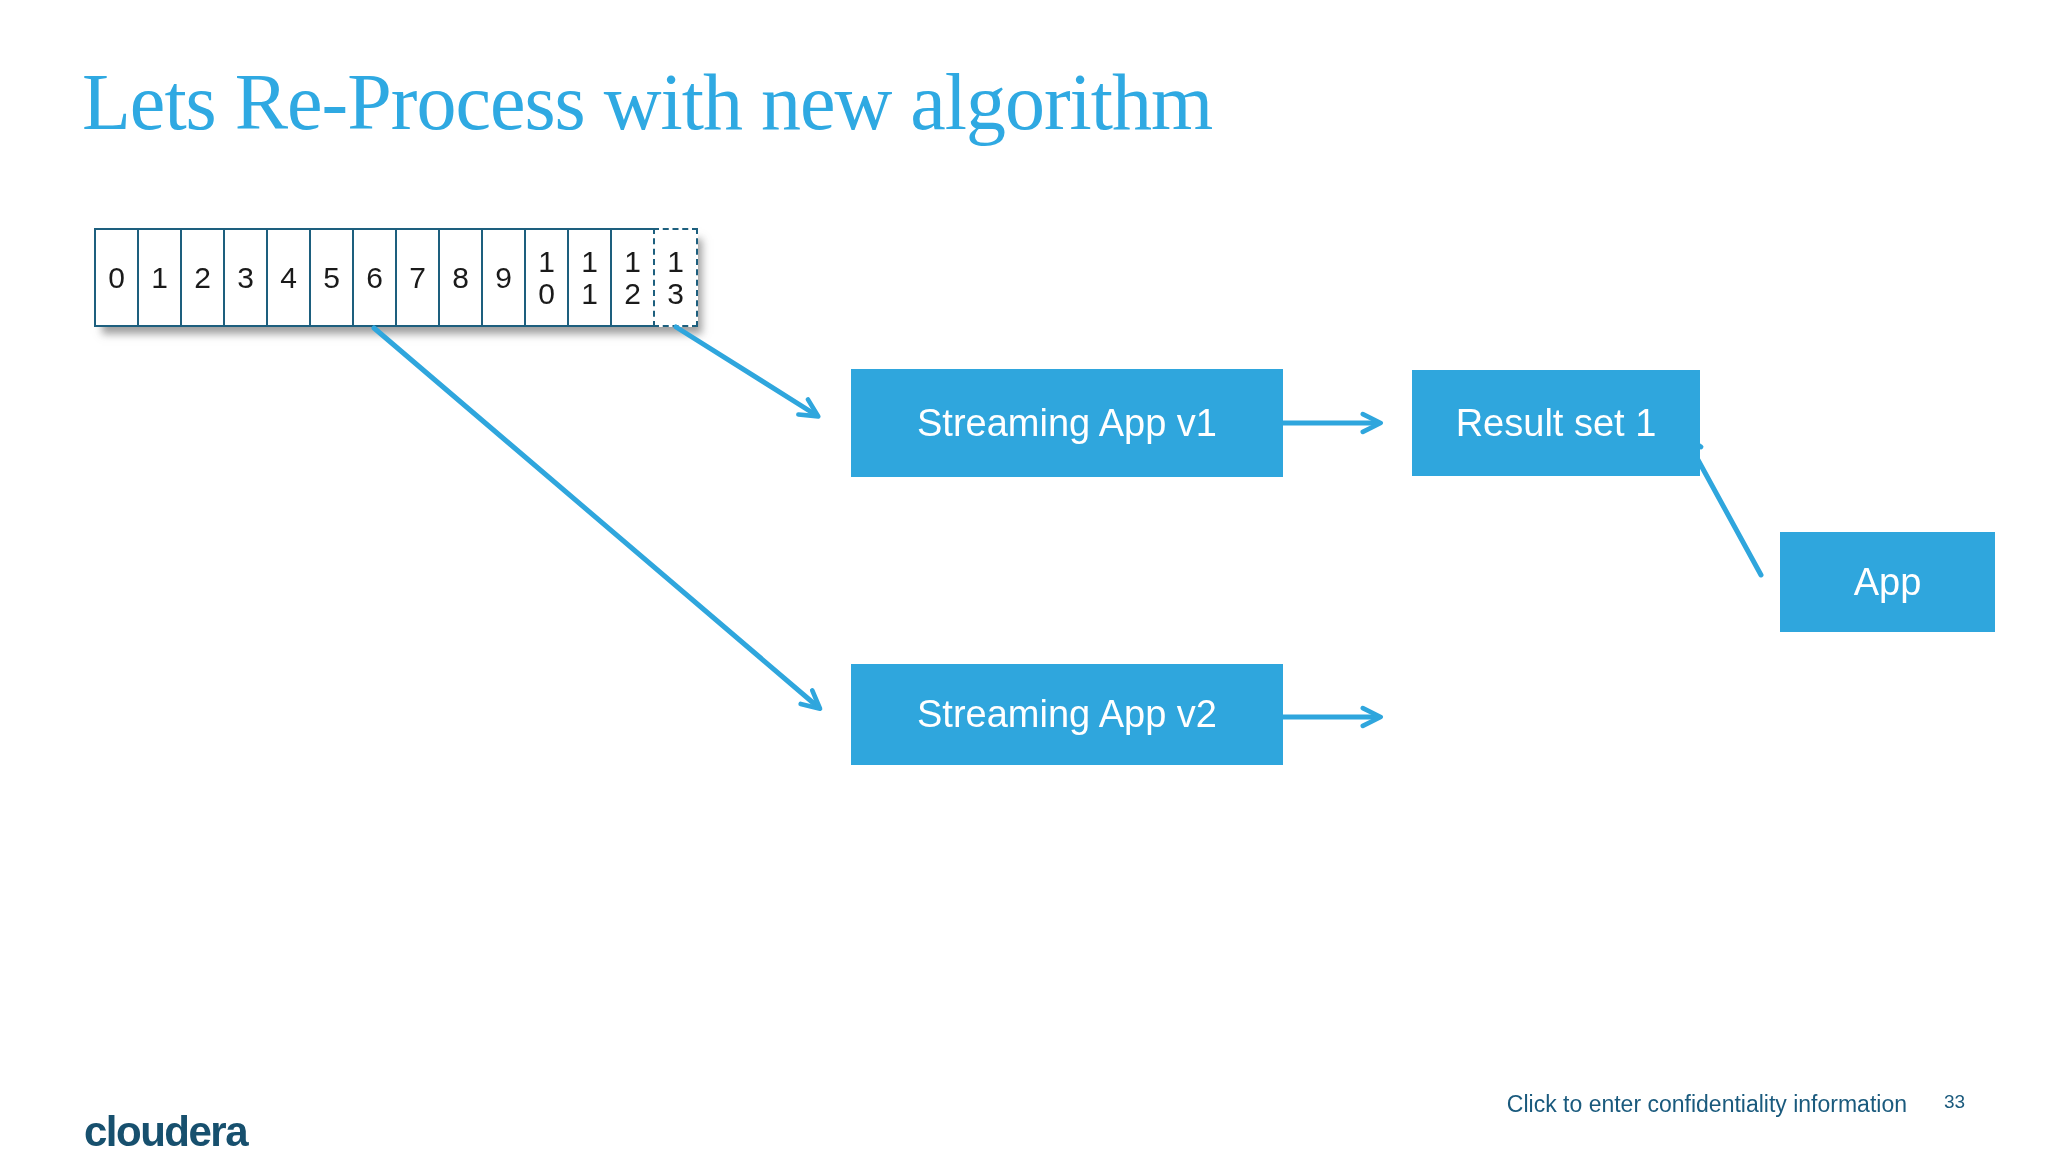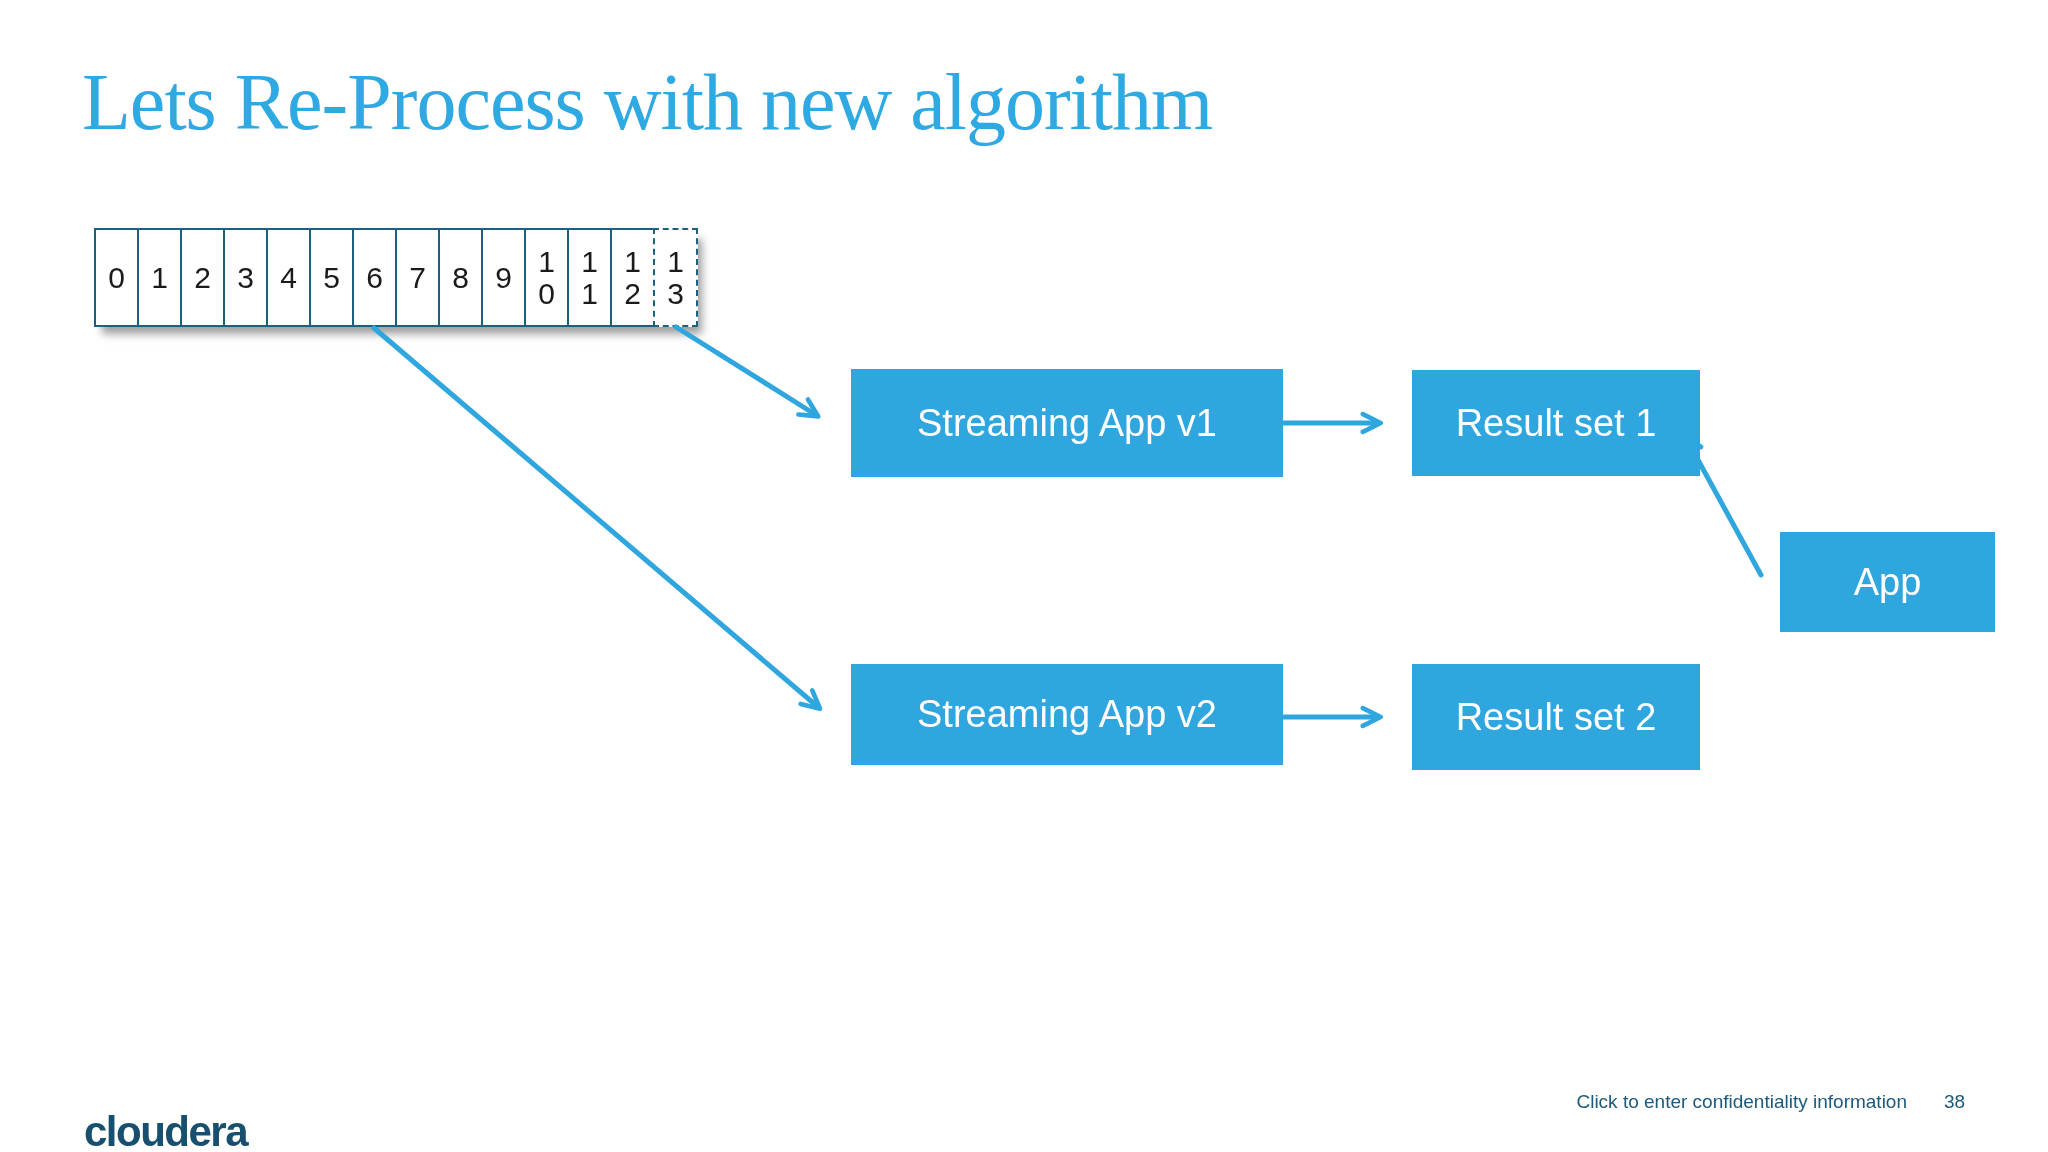--- a/index.html
+++ b/index.html
@@ -75,21 +75,21 @@
     left:84px;top:1076px;
     font-size:42px;
     font-weight:700;
     letter-spacing:-1.5px;
     color:var(--logo-navy);
     margin-top:32px;
   }
   .footer{
     position:absolute;
     top:1091px;right:141px;
-    font-size:19px;
+    font-size:23px;
     color:var(--footer-navy);
     white-space:nowrap;
   }
   .pagenum{
     position:absolute;
     top:1091px;left:1944px;
     font-size:19px;
     color:var(--footer-navy);
   }
 </style>
@@ -132,20 +132,19 @@
       <line x1="374" y1="328" x2="818" y2="707" marker-end="url(#arrowhead)"></line>
       <line x1="1262" y1="423" x2="1378" y2="423" marker-end="url(#arrowhead)"></line>
       <line x1="1262" y1="717" x2="1378" y2="717" marker-end="url(#arrowhead)"></line>
       <line x1="1761" y1="575" x2="1686" y2="438" marker-end="url(#arrowhead)"></line>
     </g>
   </svg>
 
   <div class="node v1">Streaming App v1</div>
   <div class="node rs1">Result set 1</div>
   <div class="node v2">Streaming App v2</div>
-  <div class="node rs2">Result set 2</div>
   <div class="node app">App</div>
 
   <div class="logo">cloudera</div>
   <div class="footer">Click to enter confidentiality information</div>
-  <div class="pagenum">38</div>
+  <div class="pagenum">33</div>
 
 </div>
 
 </body></html>

